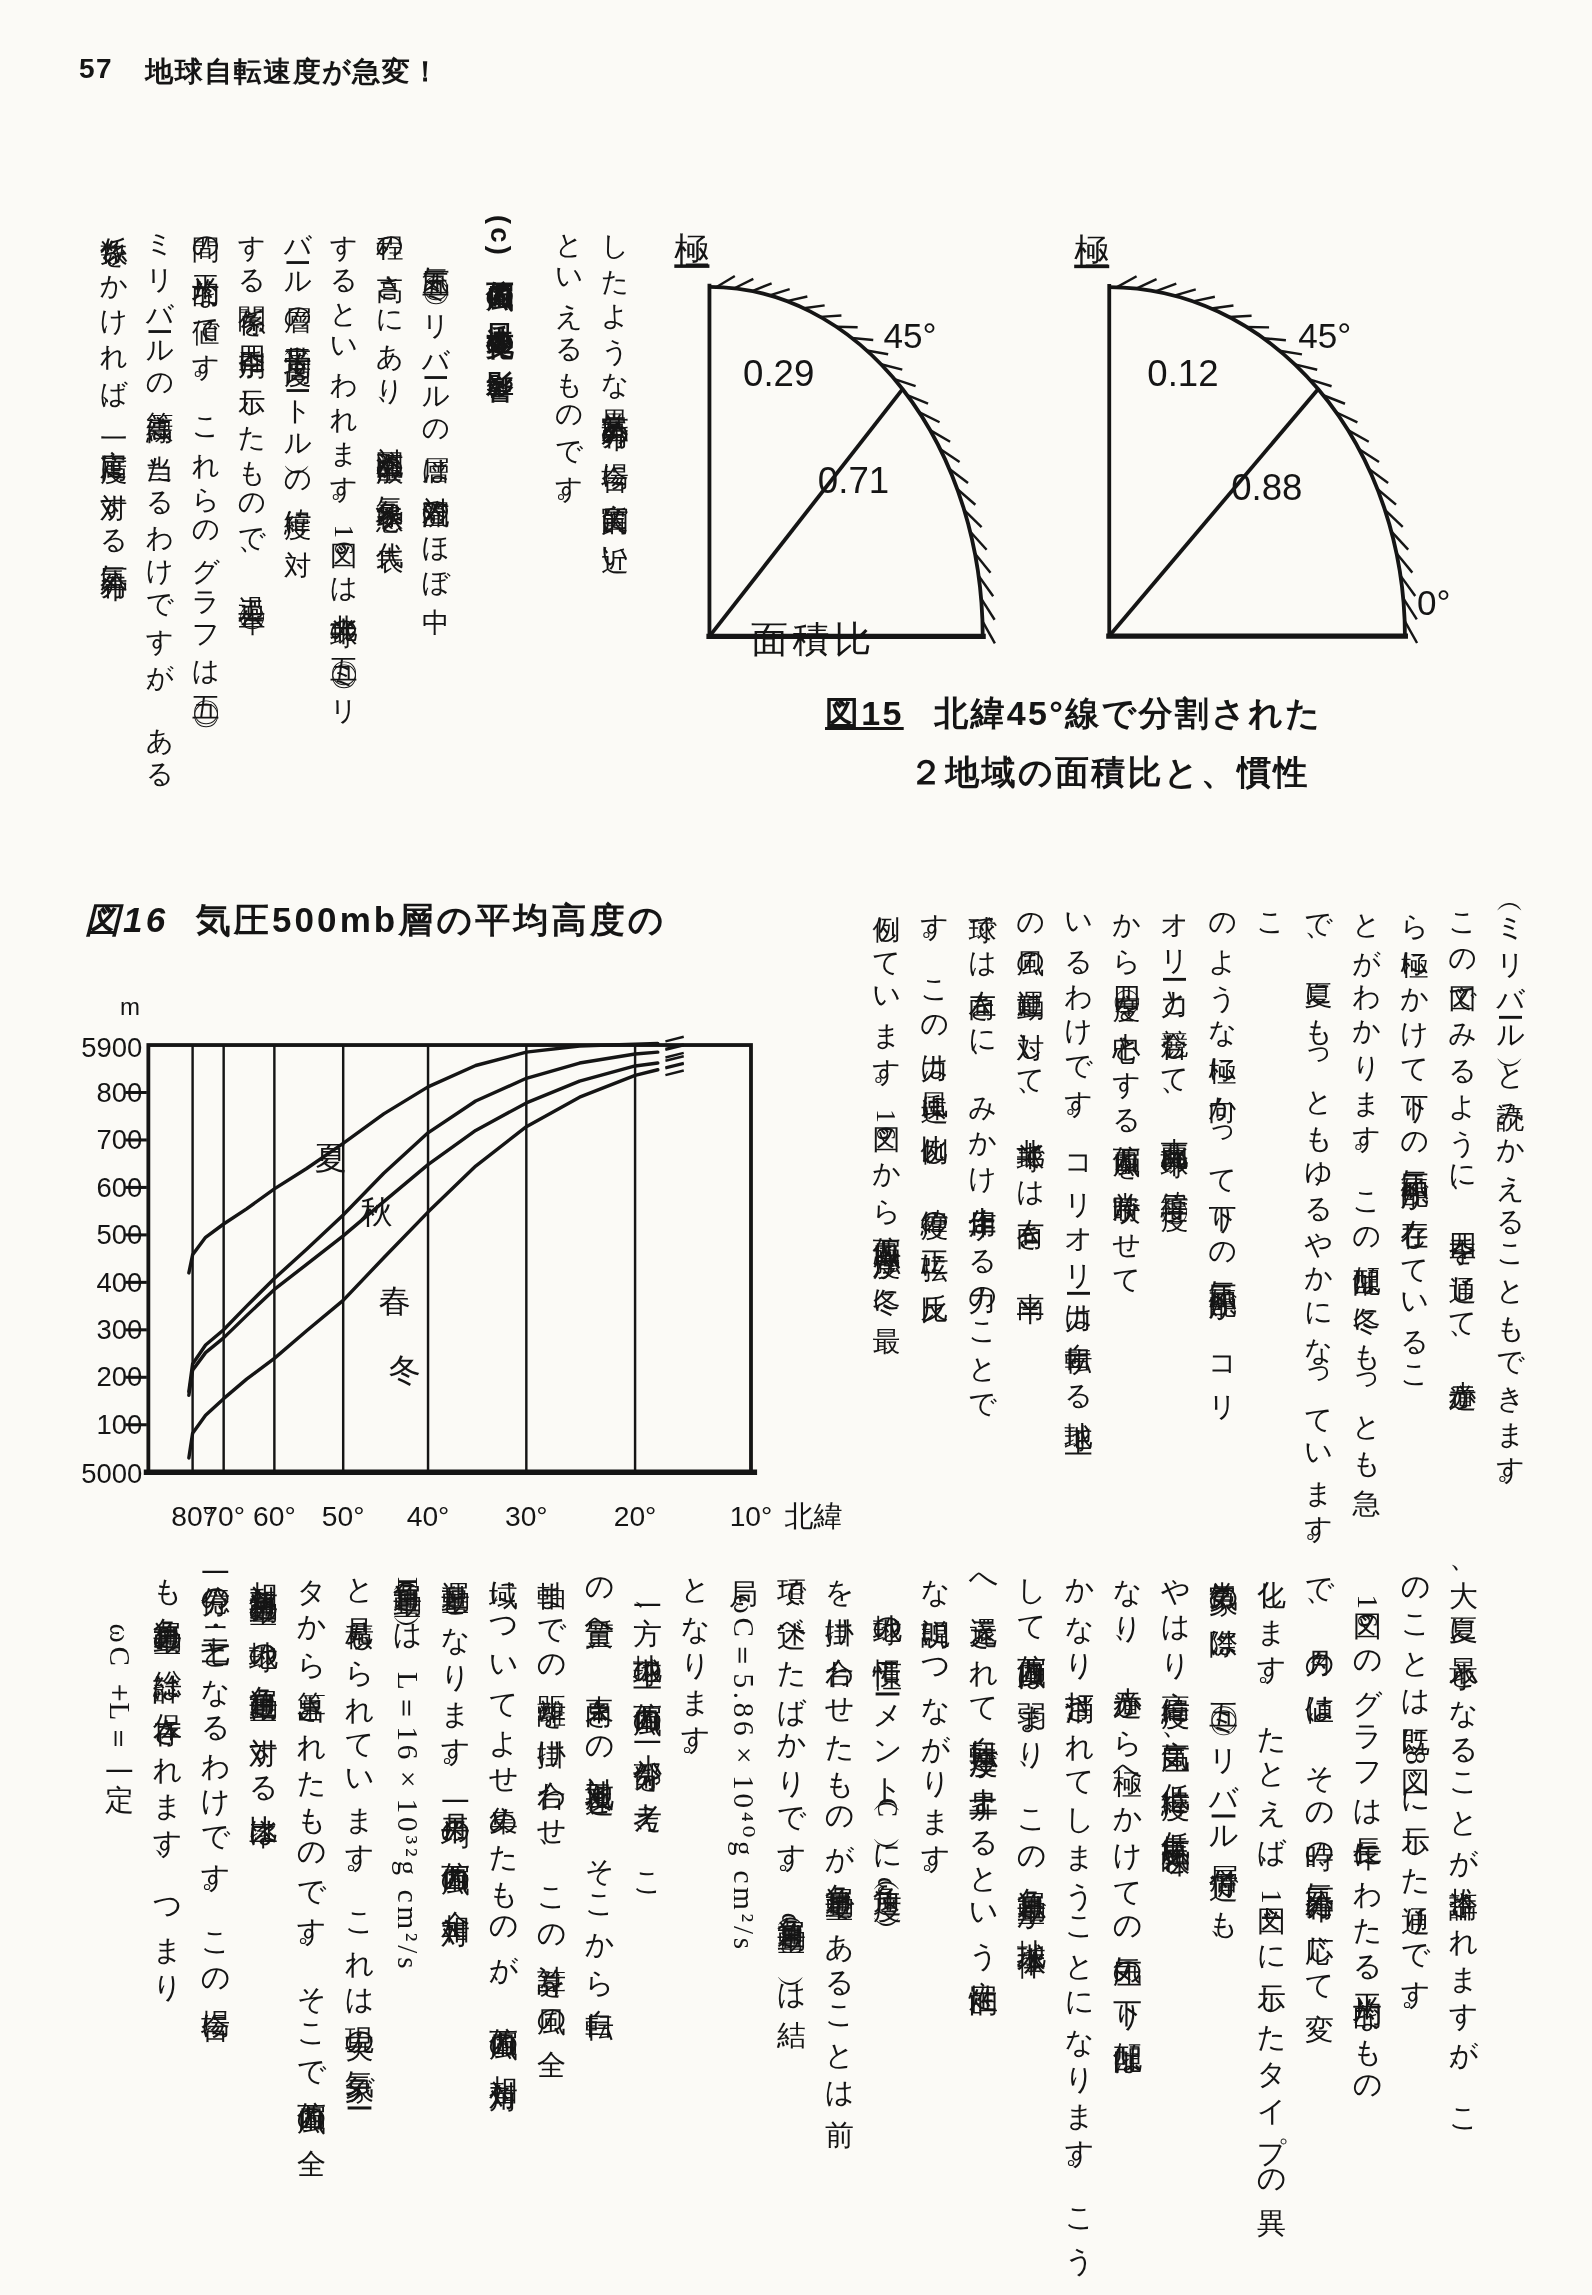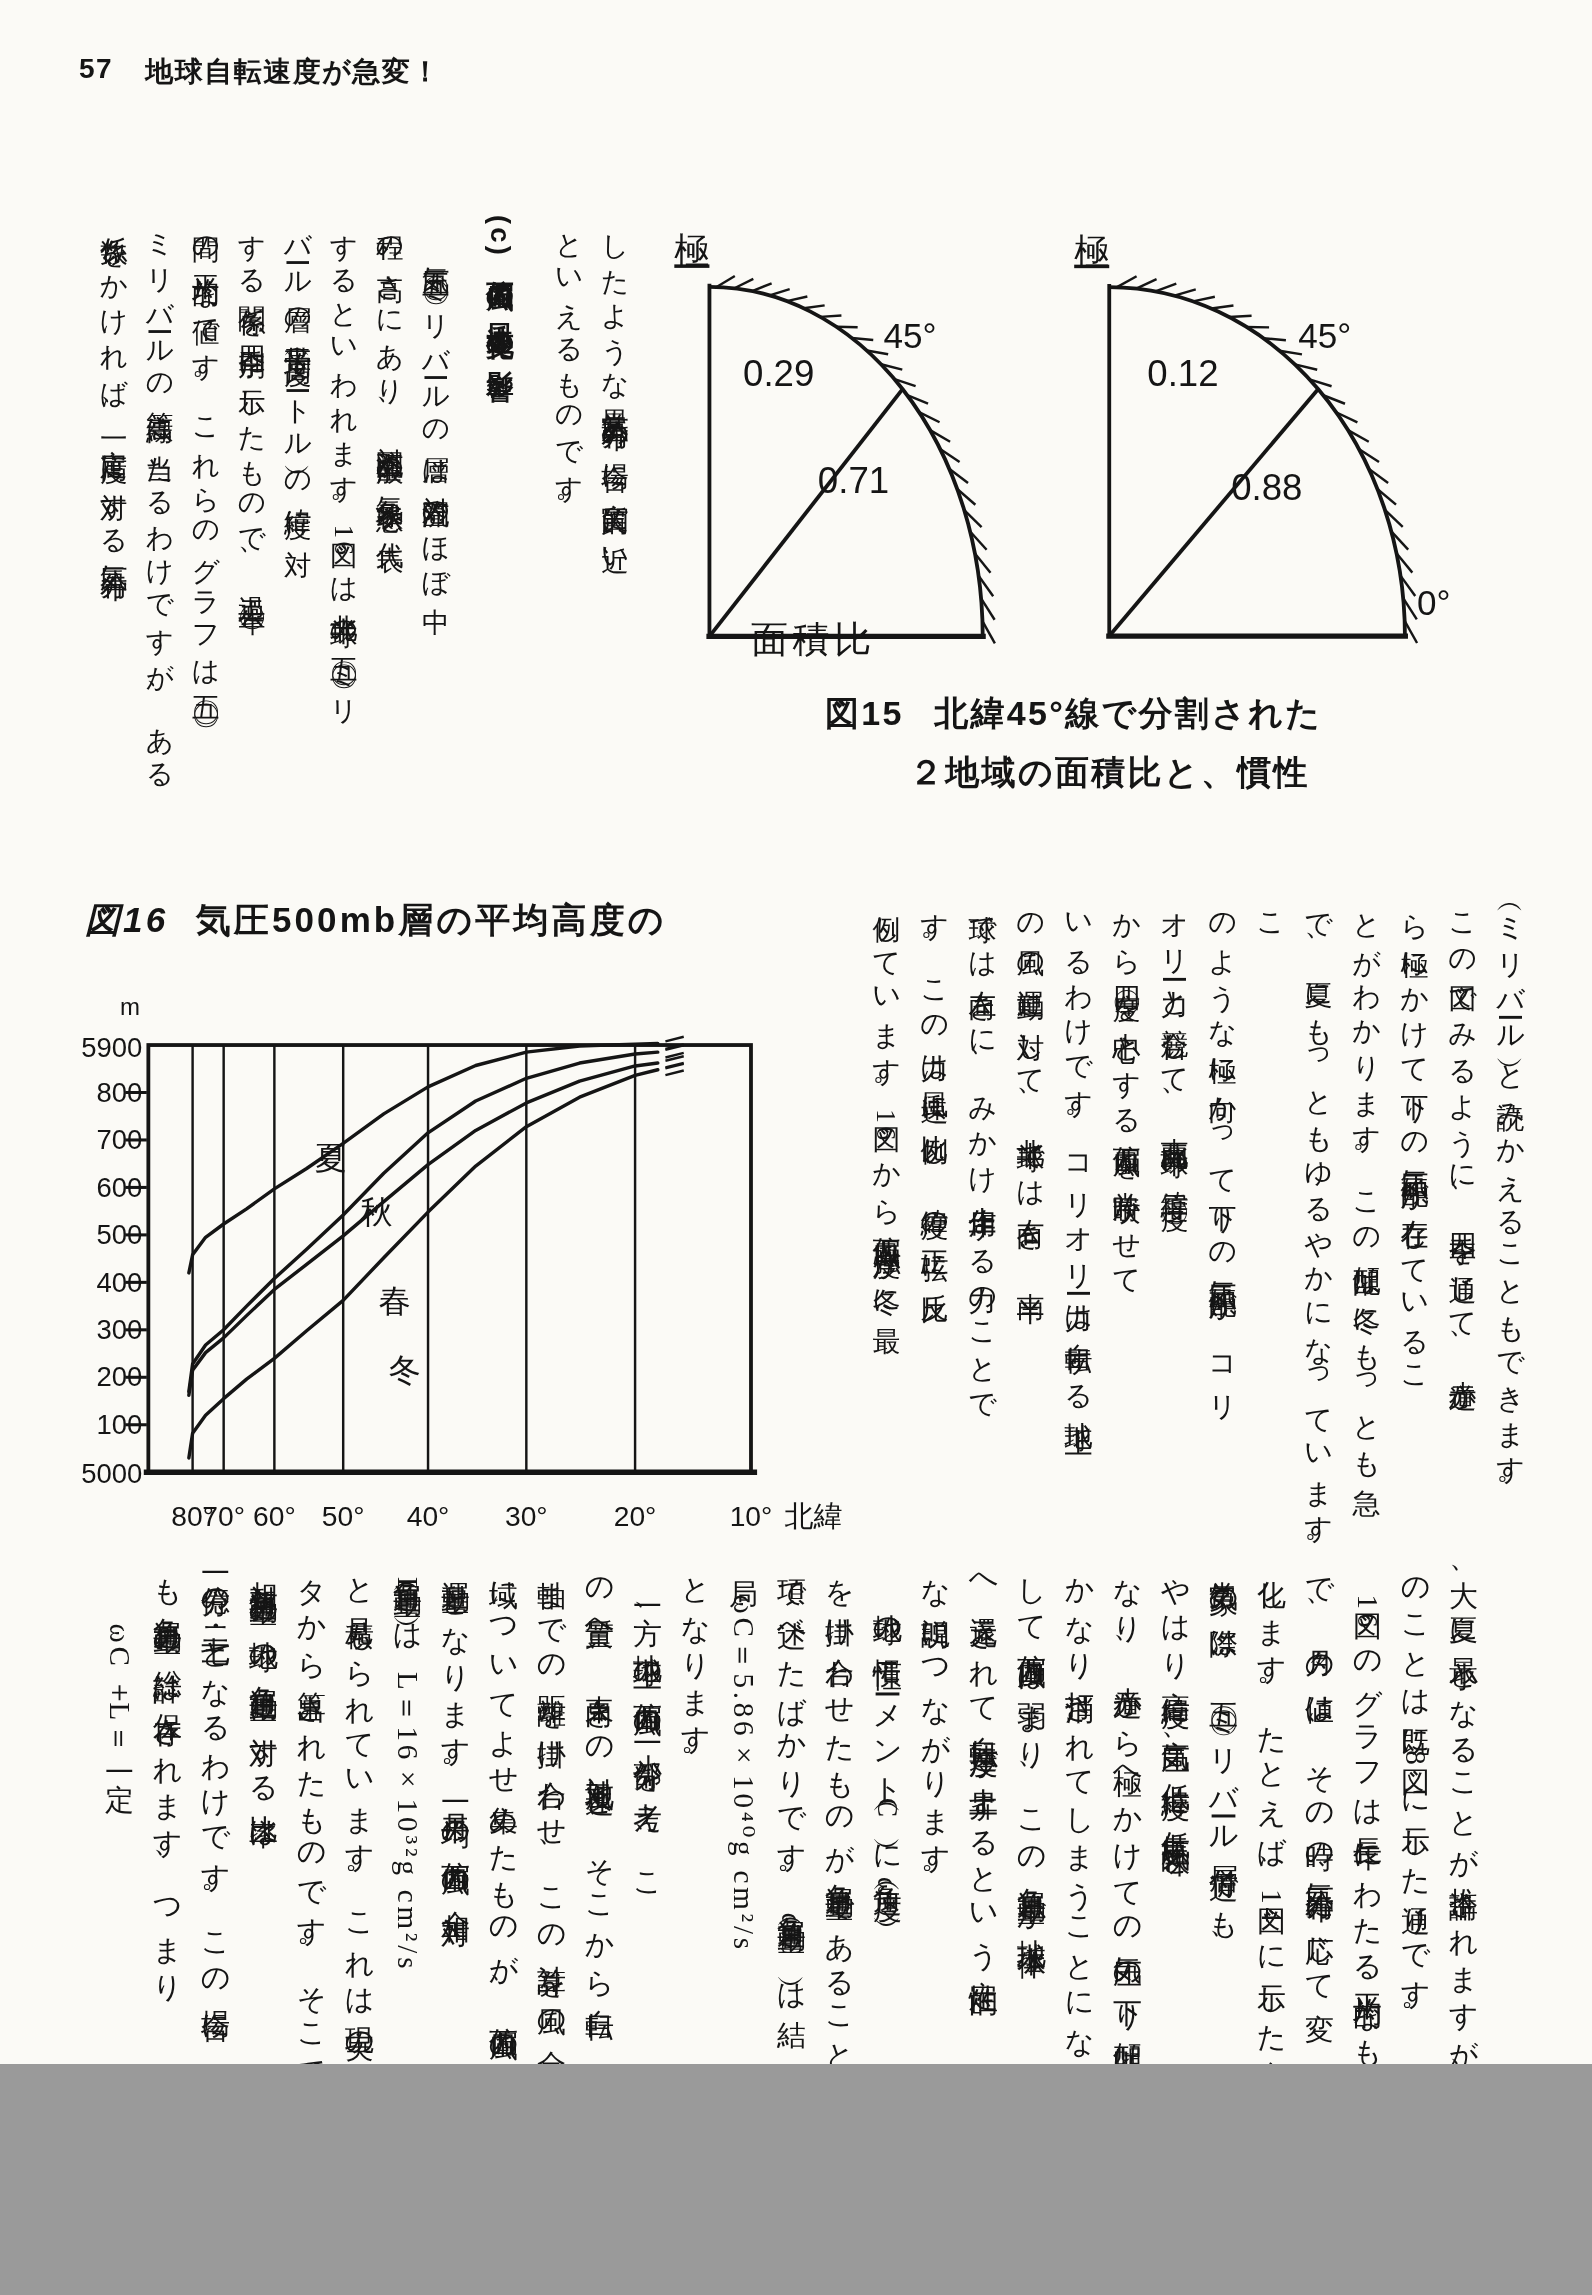--- a/index.html
+++ b/index.html
@@ -1,17 +1,17 @@
 <!DOCTYPE html>
 <html style="font-size:12.2px"><head>
 <meta charset="utf-8">
 <style>
   html,body { margin:0; padding:0; background:#9a9a9a; }
   .page {
-    position:relative; width:1592px; height:2064px; margin:0 auto;
+    position:relative; width:1592px; height:2295px; margin:0 auto;
     background:#fbfaf6; color:#151515; overflow:hidden;
     font-family:"Liberation Serif","DejaVu Serif",serif;
   }
 
   
   .header { position:absolute; left:79px; top:53px; display:flex; gap:32px;
     font-family:"Liberation Sans","DejaVu Sans",sans-serif; font-weight:bold;
     font-size:28px; letter-spacing:1.5px; }
 
   
@@ -28,21 +28,21 @@
     font-size:28px; letter-spacing:3.4px; }
   #block-mid-right p { line-height:48px; }
 
   #block-bottom { left:90px; top:1558px; width:1398px; height:734px;
     font-size:29px; letter-spacing:3.8px; }
   #block-bottom p { line-height:48px; }
 
   
   .fig15-line { position:absolute; font-family:"Liberation Sans","DejaVu Sans",sans-serif;
     font-weight:bold; font-size:34px; letter-spacing:2.3px; white-space:nowrap; }
-  .fig15-line .lbl { margin-right:30.5px; }
+  .fig15-line .lbl { margin-right:30.5px;text-decoration:underline; }
   .diag-caption { position:absolute; font-size:37px; letter-spacing:4.6px;
     font-family:"Liberation Sans","DejaVu Sans",sans-serif; white-space:nowrap; }
 
   
   .fig16-line { position:absolute; font-family:"Liberation Sans","DejaVu Sans",sans-serif;
     font-weight:bold; font-size:35px; letter-spacing:3.1px; white-space:nowrap; }
   .fig16-line .lbl { margin-right:27.5px;font-style:italic; }
   .unit-m { position:absolute; font-size:24px; font-family:"Liberation Sans","DejaVu Sans",sans-serif; }
 
   svg { position:absolute; overflow:visible; }

